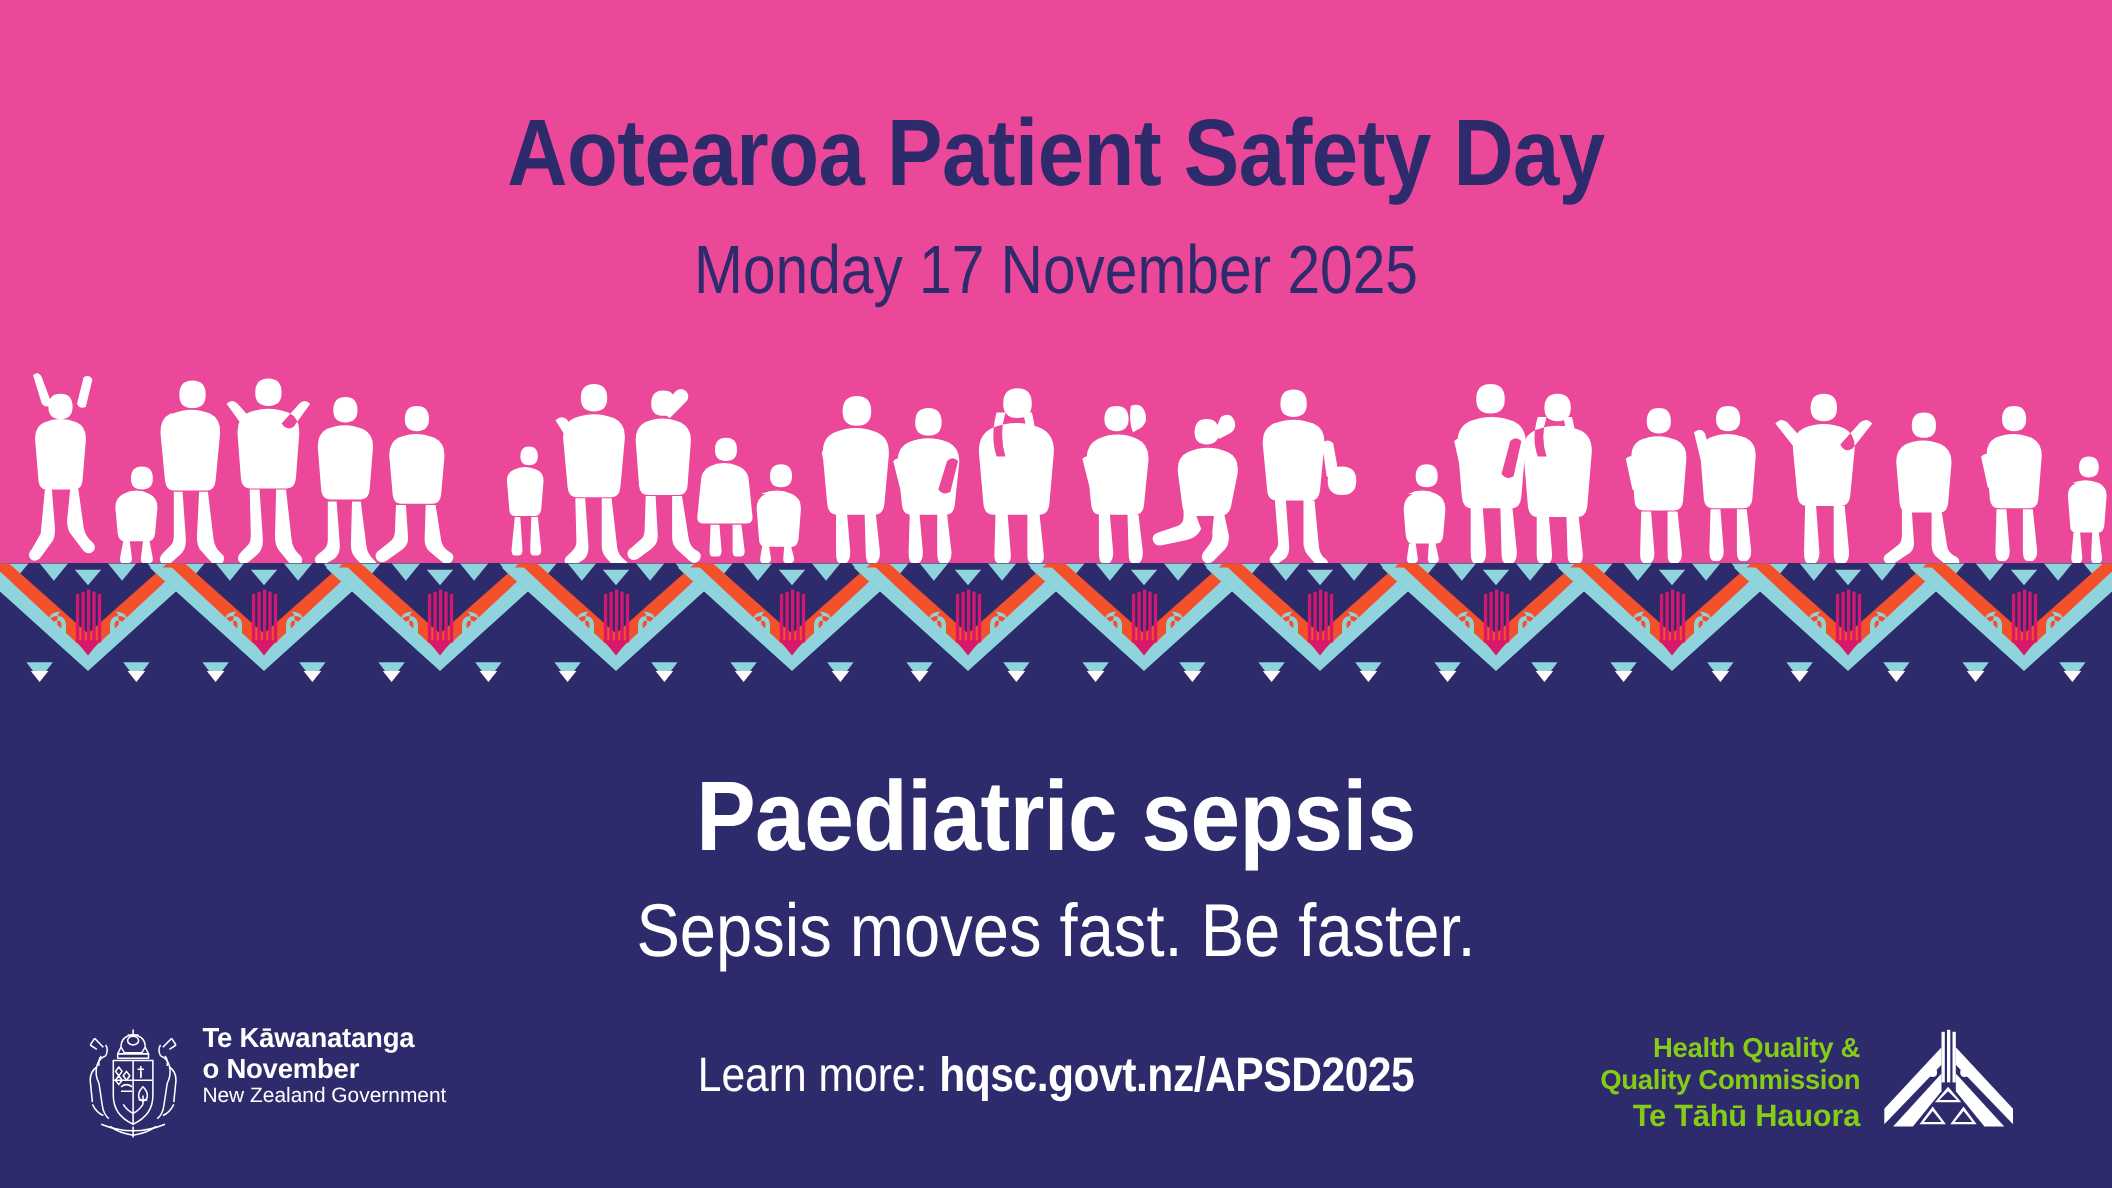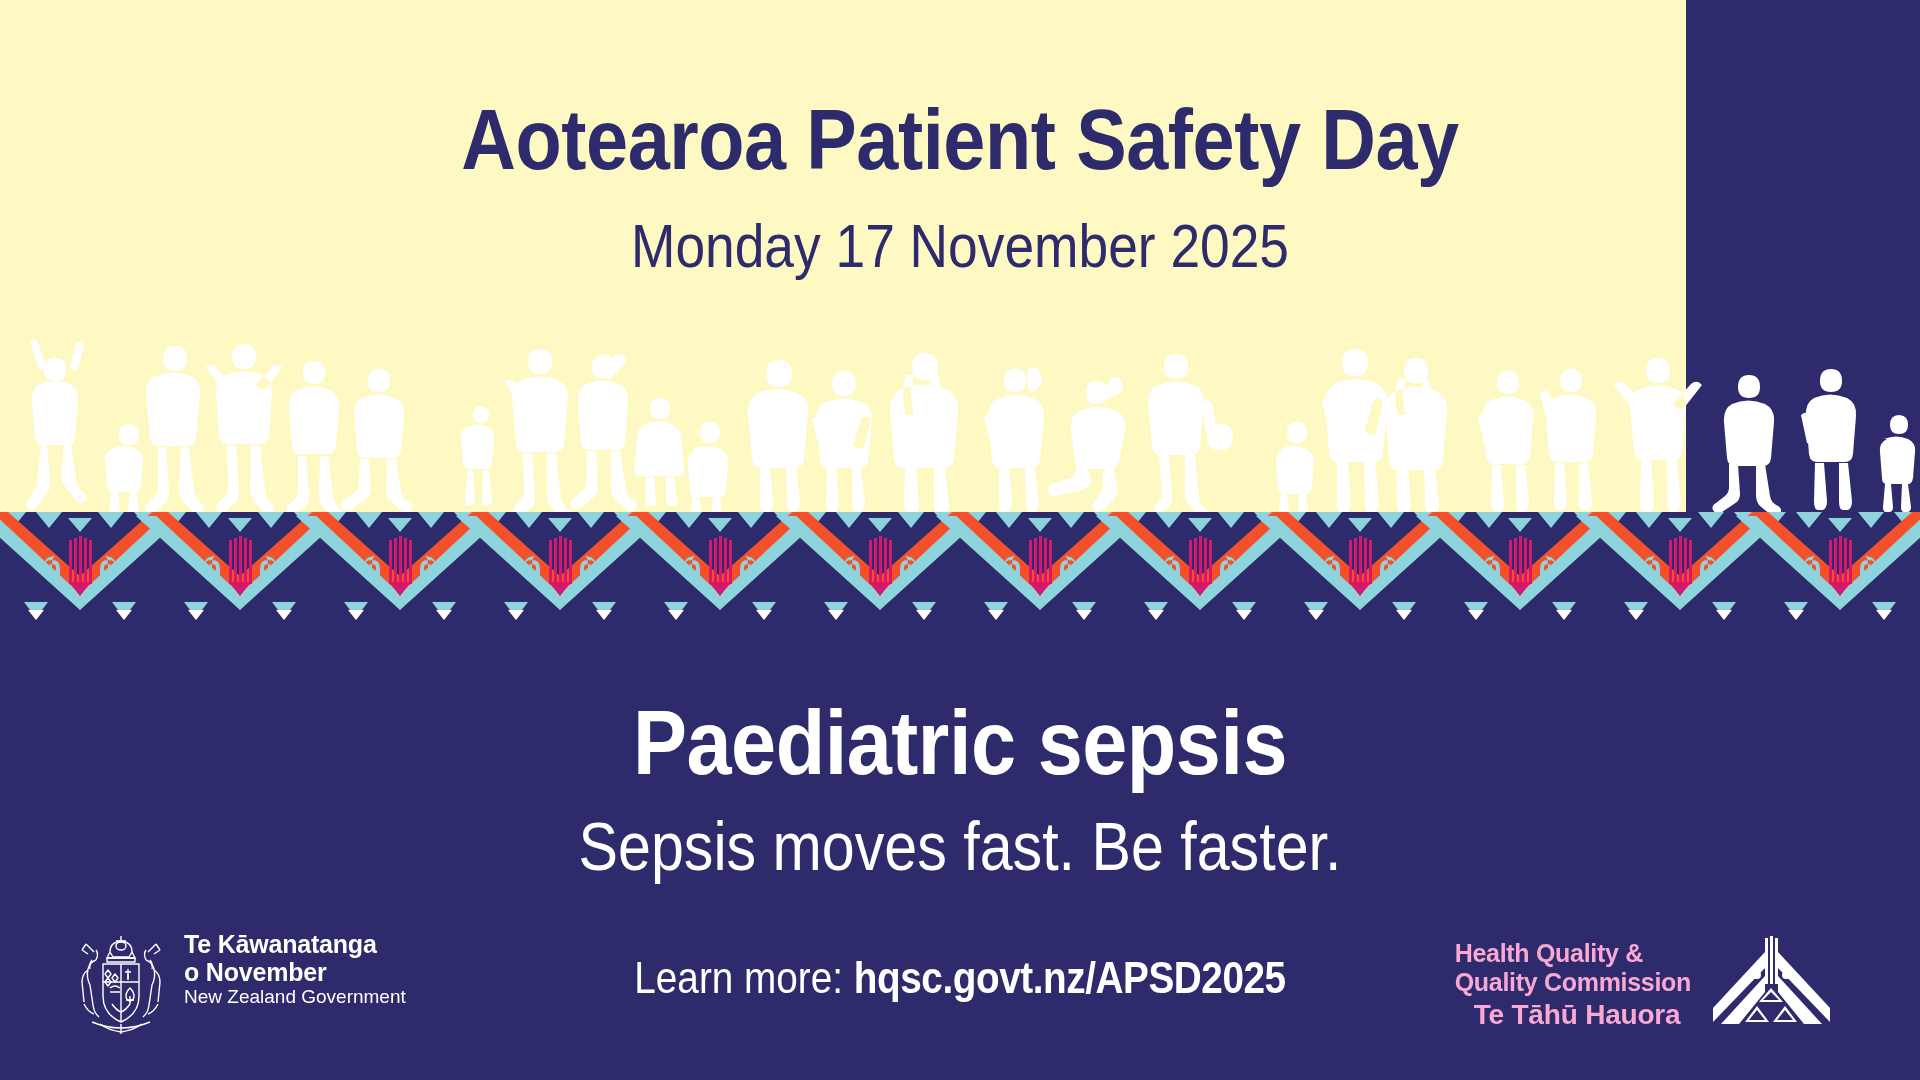--- a/index.html
+++ b/index.html
@@ -5,22 +5,22 @@
   html,body{margin:0;padding:0;}
   body{
     width:1920px;height:1080px;overflow:hidden;
     font-family:"Liberation Sans", sans-serif;
     background:#2d2b6b;
   }
   #poster{position:relative;width:1920px;height:1080px;overflow:hidden;}
 
   
   .teal-band{
-    position:absolute;left:0;top:0;width:1686px;height:512px;
-    background:#fef9c3;
+    position:absolute;left:0;top:0;width:1920px;height:512px;
+    background:#ec4899;
   }
   .title{
     position:absolute;left:0;top:96px;width:1920px;text-align:center;
     font-family:"Liberation Sans", sans-serif;
     font-weight:700;
     font-size:86px;
     line-height:1;
     letter-spacing:-0.5px;
     color:#2d2b6b;
     transform:scaleX(.88);
@@ -88,21 +88,21 @@
     font-weight:700;font-size:25px;letter-spacing:-0.2px;white-space:nowrap;
   }
   .nzgov-text .l3{
     font-weight:400;font-size:19px;margin-top:13px;white-space:nowrap;
   }
 
   .hqsc-logo{
     position:absolute;right:72px;top:316px;
     display:flex;align-items:center;gap:16px;
   }
-  .hqsc-text{color:#f9a8d4;line-height:1.18;}
+  .hqsc-text{color:#84cc16;text-align:right;line-height:1.18;}
   .hqsc-text .h1,.hqsc-text .h2{
     font-weight:700;font-size:25px;letter-spacing:-0.3px;white-space:nowrap;
   }
   .hqsc-text .h3{
     font-weight:700;font-size:28px;letter-spacing:-0.2px;white-space:nowrap;margin-left:19px;
   }
   .hqsc-mark{width:128px;height:98px;display:block;}
 </style>
 </head>
 <body>

